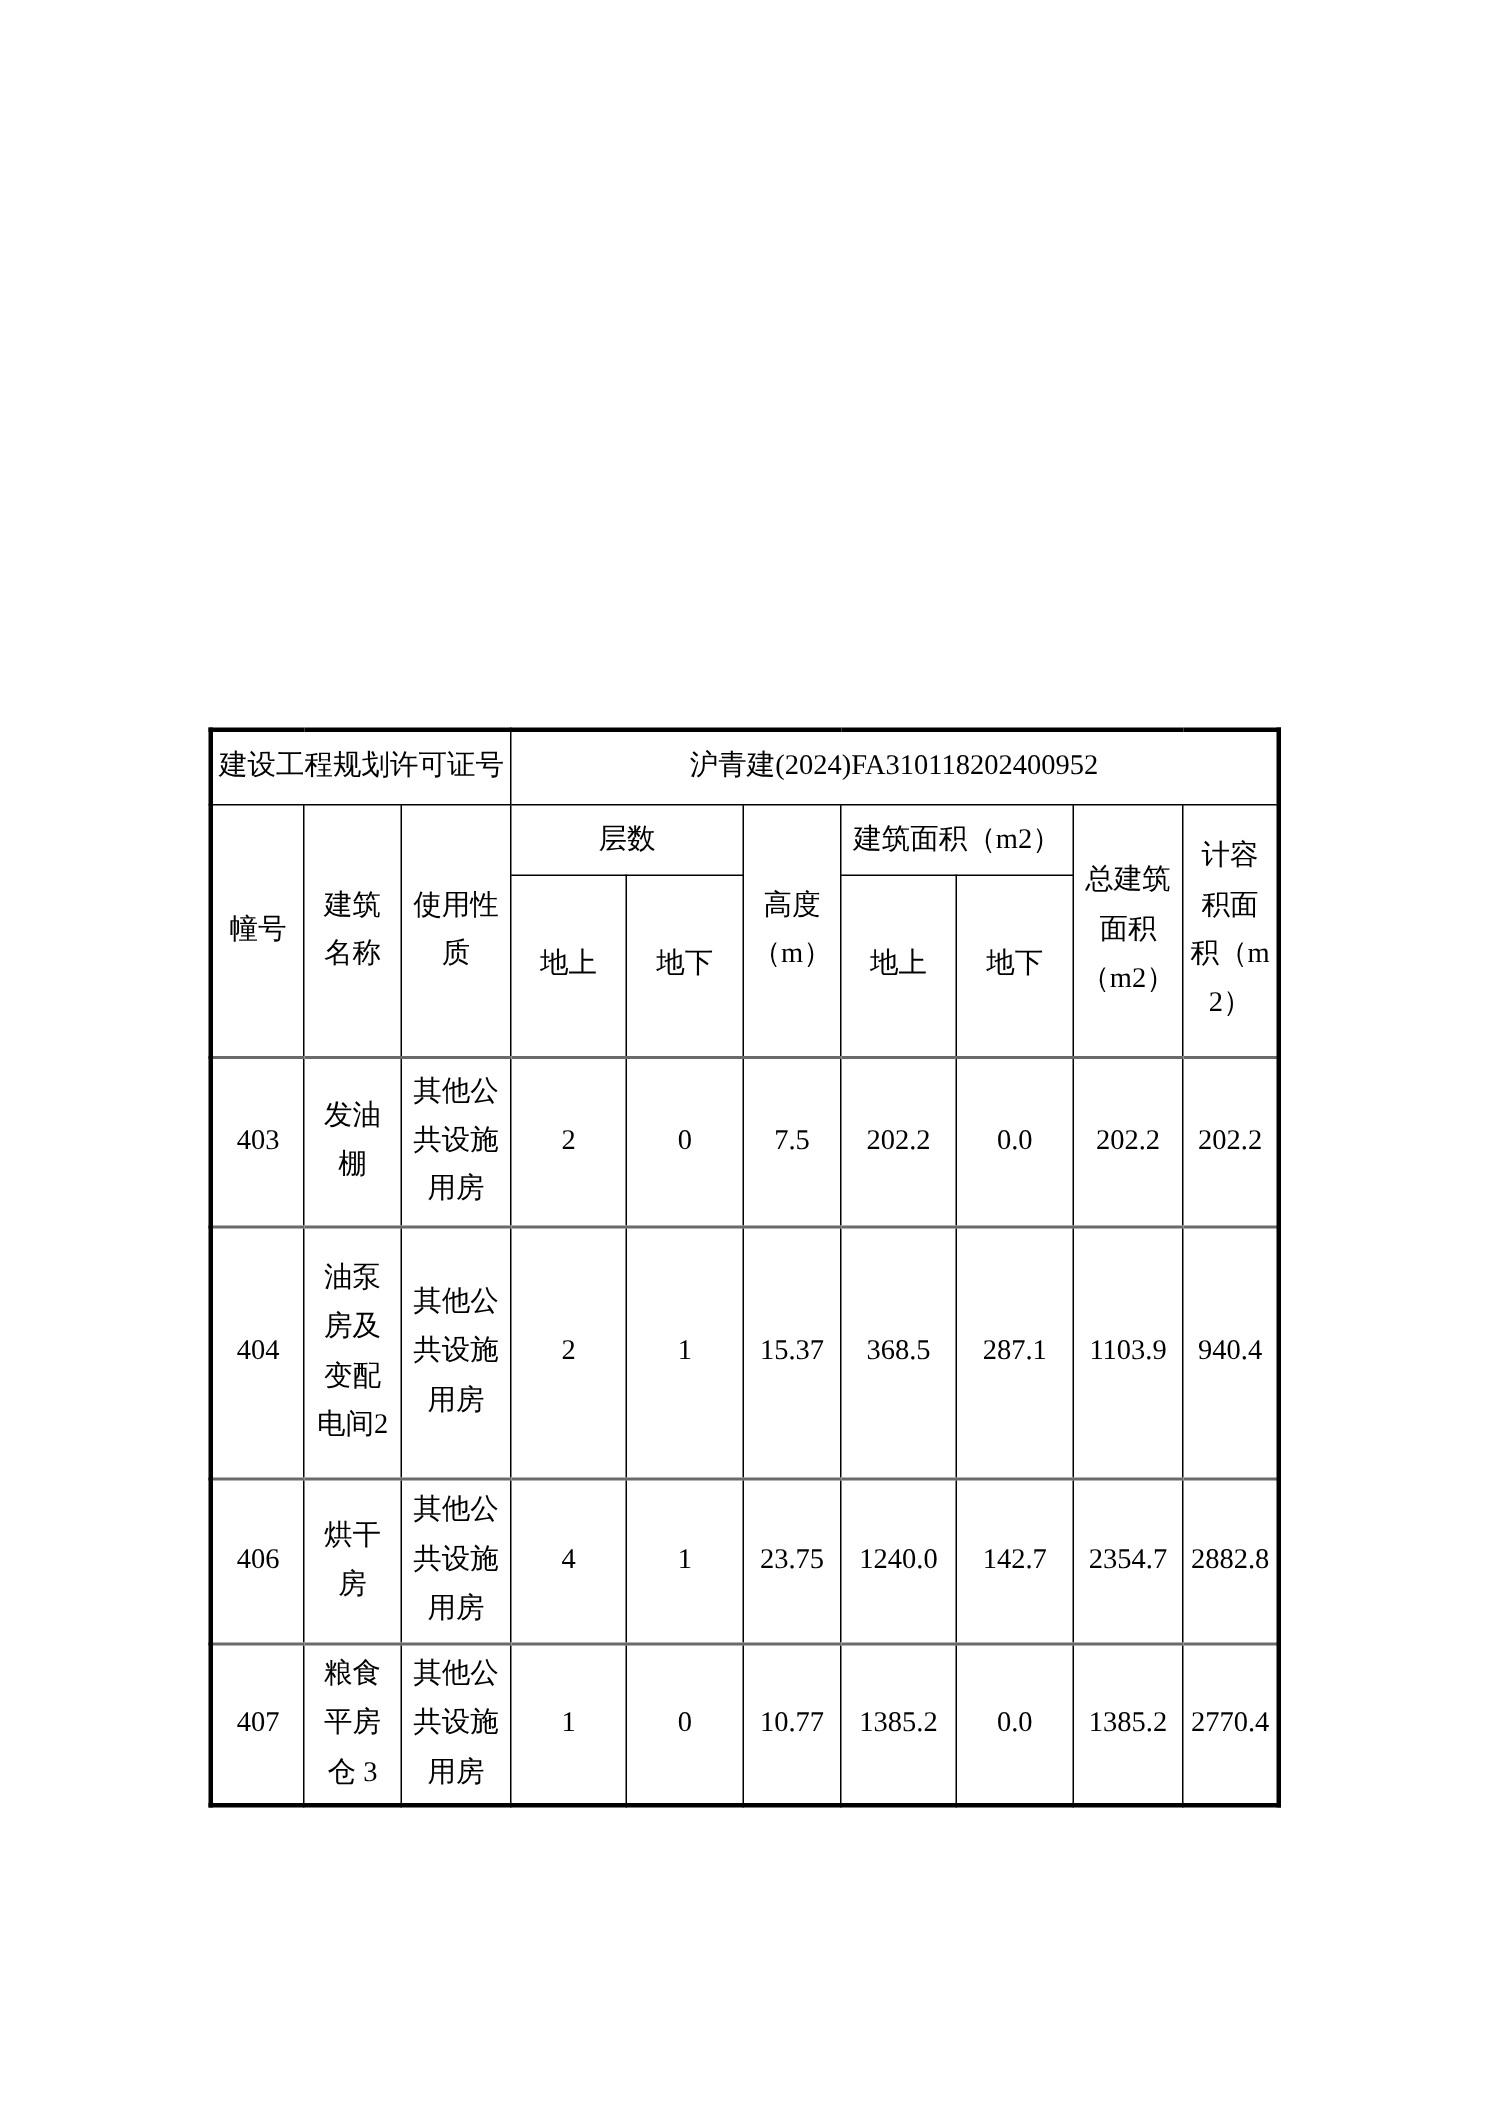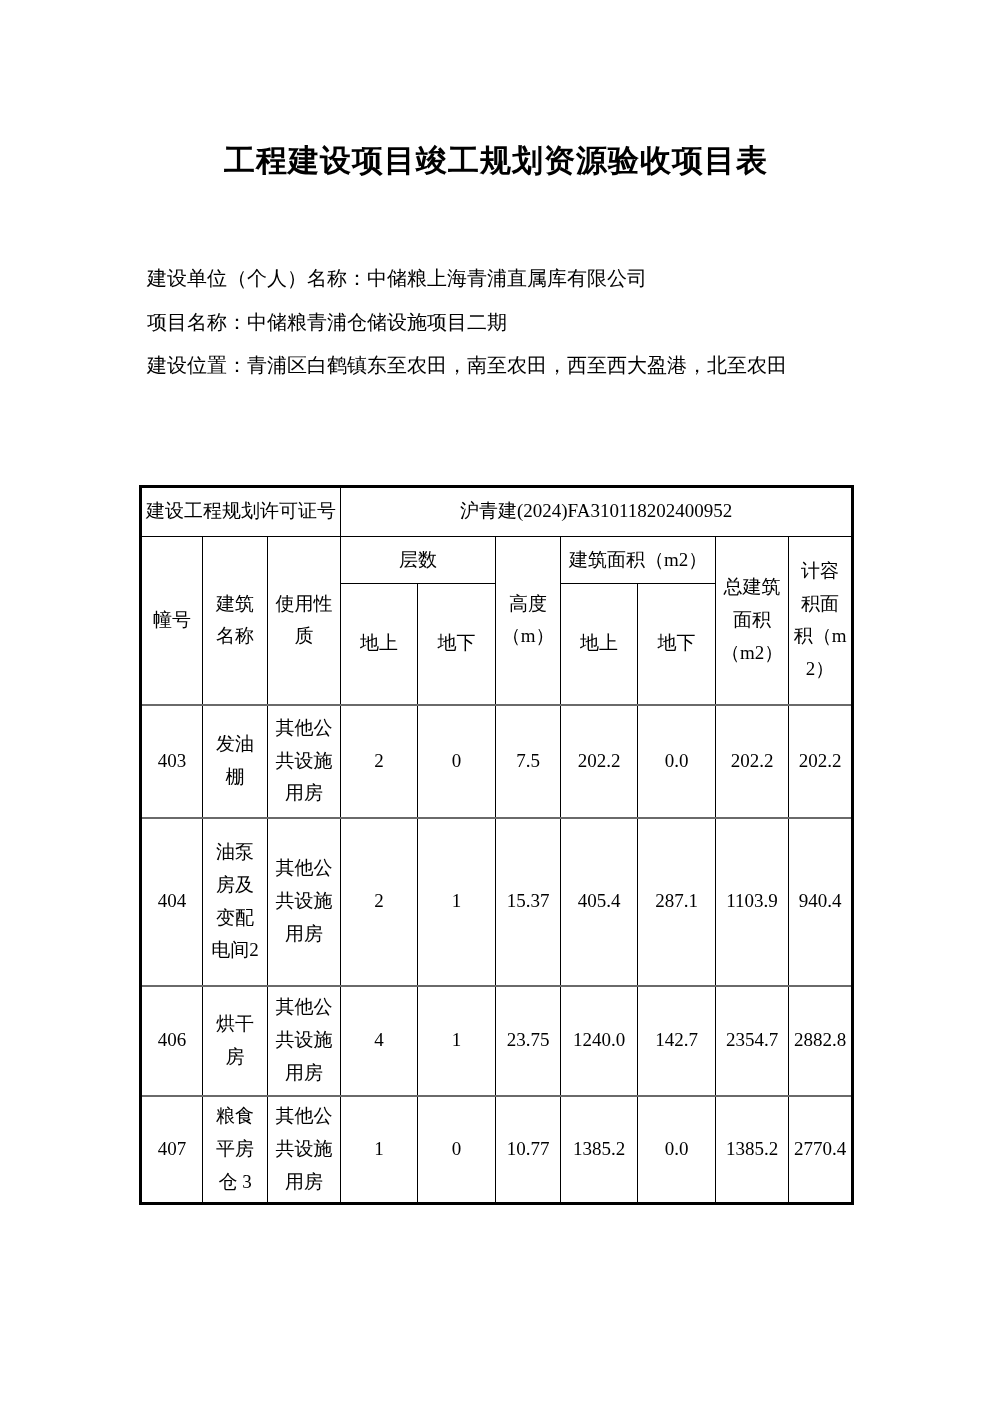--- a/index.html
+++ b/index.html
@@ -70,26 +70,22 @@
   td.c-usage { padding: 0 6px; margin-top: 28px;  }
   td.c-height{ padding: 0 7px;  }
   td.c-total { padding: 0 6px;  }
   td.c-plot  { padding: 0 8px;  }
 </style>
 </head>
 <body>
 
 <div class="page">
 
-  <div class="doc-title">工程建设项目竣工规划资源验收项目表</div>
 
 
-  <div class="info-line info-1">建设单位（个人）名称：中储粮上海青浦直属库有限公司</div>
-  <div class="info-line info-2">项目名称：中储粮青浦仓储设施项目二期</div>
-  <div class="info-line info-3">建设位置：青浦区白鹤镇东至农田，南至农田，西至西大盈港，北至农田</div>
 
   <table class="main">
     <colgroup>
       <col style="width:62px">
         <col style="width:65px">
         <col style="width:73px">
       <col style="width:77px">
         <col style="width:78px">
         <col style="width:65px">
       <col style="width:77px">
@@ -131,21 +127,21 @@
         <td class="c-total">202.2</td>
         <td class="c-plot">202.2</td>
       </tr>
       <tr class="data-row" style="height:168px">
         <td>404</td>
         <td class="c-name">油泵房及变配电间2</td>
         <td class="c-usage">其他公共设施用房</td>
         <td>2</td>
         <td>1</td>
         <td class="c-height">15.37</td>
-        <td>405.4</td>
+        <td>368.5</td>
         <td>287.1</td>
         <td class="c-total">1103.9</td>
         <td class="c-plot">940.4</td>
       </tr>
       <tr class="data-row" style="height:110px">
         <td>406</td>
         <td class="c-name">烘干房</td>
         <td class="c-usage">其他公共设施用房</td>
         <td>4</td>
         <td>1</td>

